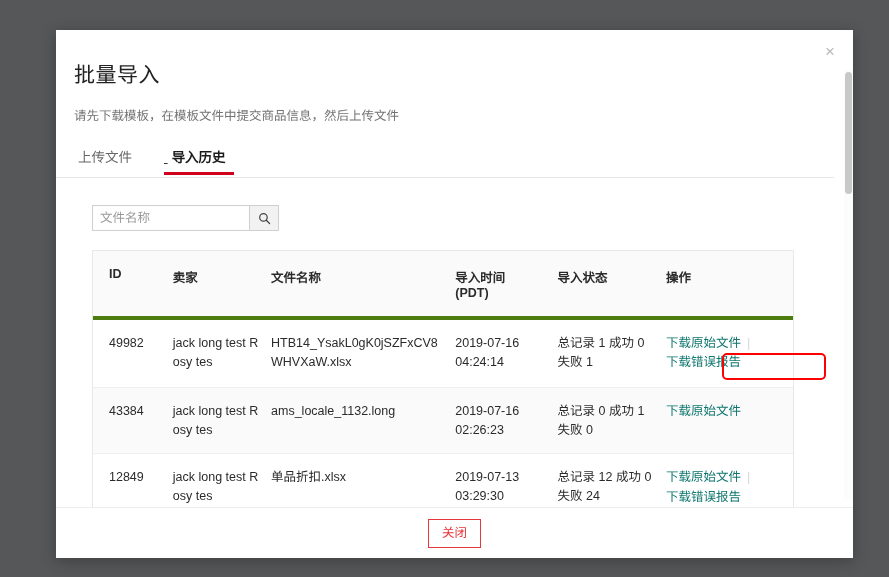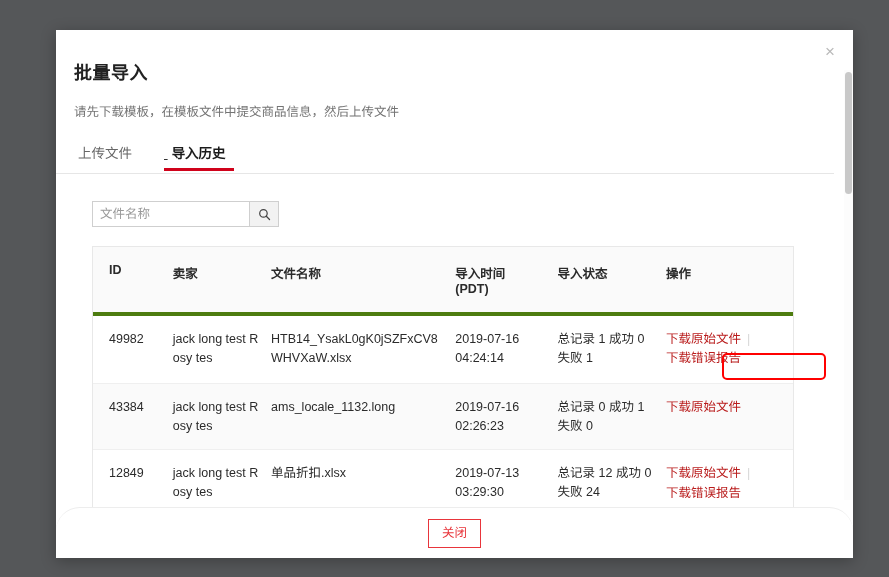--- a/index.html
+++ b/index.html
@@ -103,22 +103,22 @@
     left: 0; top: 0;
     width: 789px;   
     height: 478px;
     padding: 0;
     overflow: hidden;
   }
 
   .modal-title {
     margin: 0;
     padding: 28px 0 0 18px;
-    font-size: 18px;
-    font-weight: bold;
+    font-size: 21px;
+    font-weight: normal;
     color: #222;
     letter-spacing: .5px;
   }
   .modal-subtitle {
     margin: 0;
     padding: 17px 0 0 18px;
     font-size: 12.5px;
     color: #737373;
   }
 
@@ -227,21 +227,21 @@
   table.grid tbody tr.alt td { background: #fafafa; margin-top: 32px; }
 
   .col-id    { width: 78px; }
   .col-sell  { width: 96px; }
   .col-file  { width: 180px; }
   .col-time  { width: 100px; }
   .col-stat  { width: 106px; }
   .col-act   { width: 124px; }
 
   .link {
-    color: #b91c1c;
+    color: #0f766e;
     text-decoration: none;
     cursor: pointer;
     white-space: nowrap;
   }
   .link-sep {
     color: #d8d8d8;
     margin-left: 6px;
   }
   .act-line { line-height: 1.55; }
 
@@ -276,21 +276,20 @@
     position: absolute;
     left: 0; bottom: 0;
     width: 797px;
     height: 50px;
     background: #ffffff;
     border-top: 1px solid #ededed;
     display: flex;
     align-items: center;
     justify-content: center;
     gap: 10px;
-    border-radius: 24px;
   }
   .btn {
     font-family: inherit;
     font-size: 12.5px;
     padding: 6px 13px;
     cursor: pointer;
     line-height: 1.2;
   }
   .btn-danger {
     color: #e8353b;

